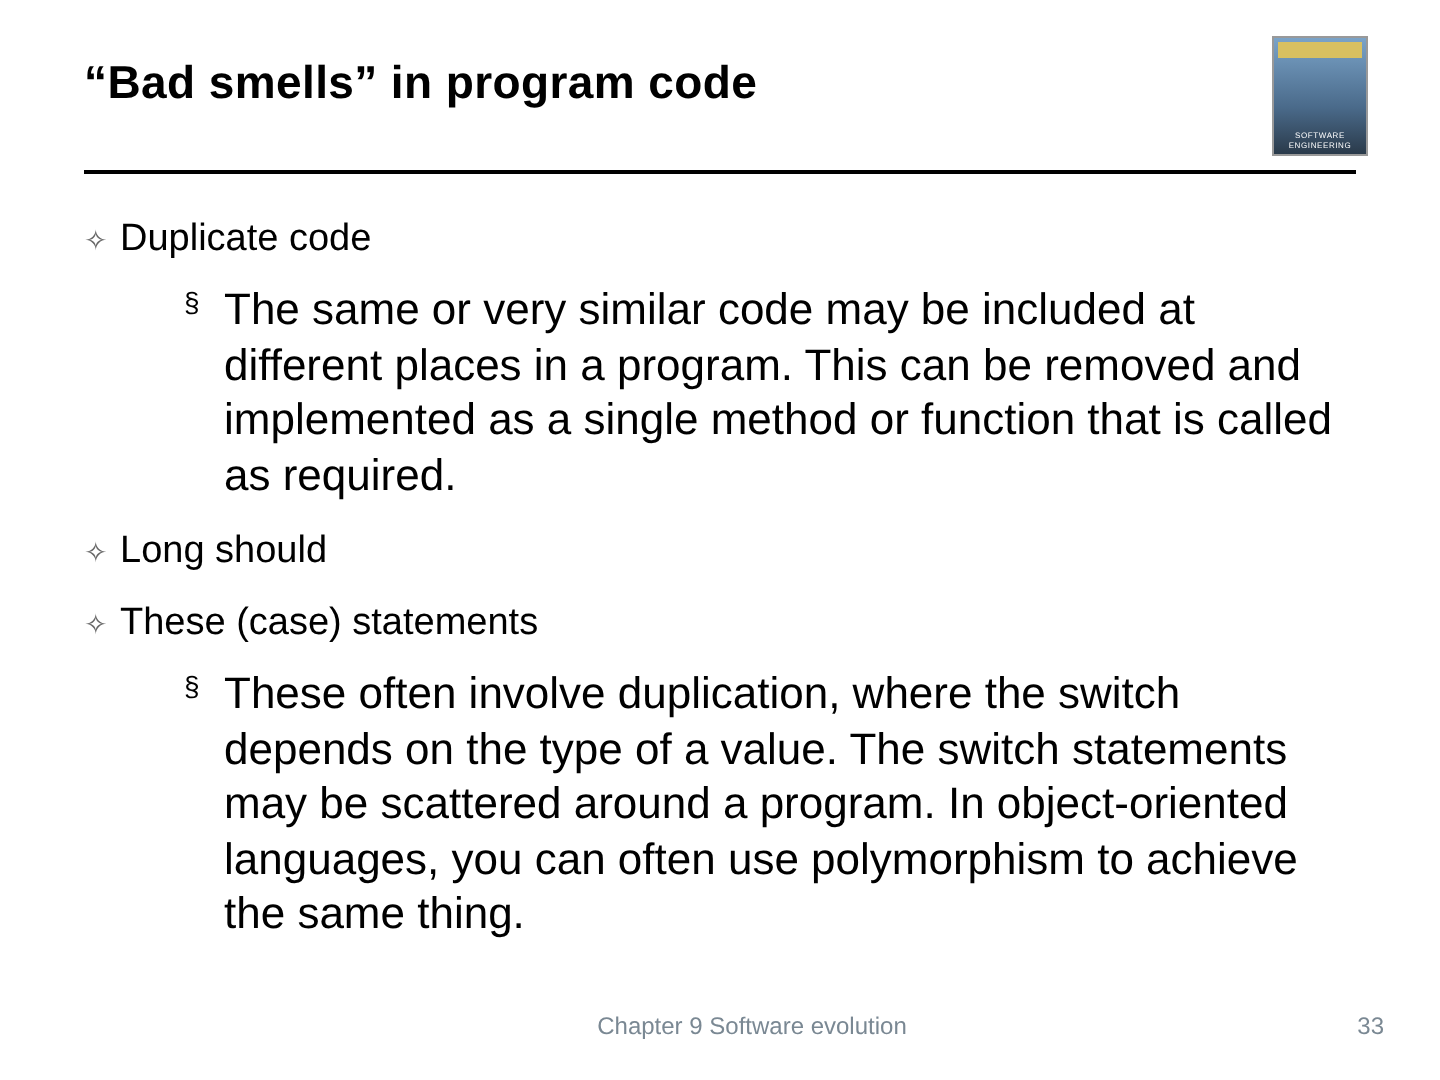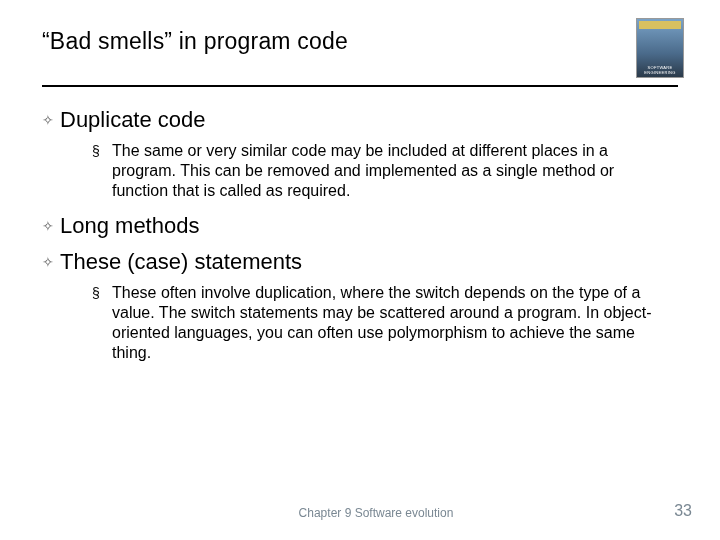--- a/index.html
+++ b/index.html
@@ -18,21 +18,21 @@
     position: relative;
   }
   .header {
     position: relative;
     border-bottom: 2px solid #000;
     padding-bottom: 30px;
     margin-bottom: 22px;
   }
   .title {
     font-size: 23px;
-    font-weight: normal;
+    font-weight: bold;
     color: #000;
     letter-spacing: 0.2px;
   }
   .book-img {
     position: absolute;
     right: -6px;
     top: -10px;
     width: 48px;
     height: 60px;
     background: linear-gradient(180deg, #7aa3c8 0%, #4a6a8a 60%, #2a3a4a 100%);
@@ -69,59 +69,59 @@
   }
   .diamond {
     flex-shrink: 0;
     width: 18px;
     font-size: 14px;
     line-height: 22px;
     color: #666;
   }
   .diamond::before { content: "✧"; }
   .section-head {
-    font-size: 22px;
+    font-size: 19px;
     color: #000;
     line-height: 22px;
   }
   .square-item {
     display: flex;
     align-items: flex-start;
     padding-left: 50px;
     margin-top: 6px;
     margin-bottom: 4px;
   }
   .square {
     flex-shrink: 0;
     width: 20px;
     font-size: 10px;
     line-height: 20px;
     color: #000;
   }
   .square::before { content: "§"; font-size: 14px; }
   .body-text {
-    font-size: 16px;
+    font-size: 22px;
     line-height: 1.25;
     color: #000;
     padding-right: 4px;
   }
   .footer-center {
     position: absolute;
     bottom: 20px;
     left: 16px;
     width: 100%;
     text-align: center;
     font-size: 12px;
     color: #7a8893;
   }
   .footer-right {
     position: absolute;
     bottom: 20px;
     right: 28px;
-    font-size: 16px;
+    font-size: 12px;
     color: #7a8893;
   }
 </style>
 </head>
 <body>
 
 <div class="slide">
 
   <div class="header">
     <div class="title">“Bad smells” in program code</div>
@@ -139,21 +139,21 @@
       </div>
       <div class="square-item">
         <span class="square"></span>
         <span class="body-text"><span></span><span>The same or very similar code may be included at different places in a program. This can be removed and implemented as a single method or function that is called as required.</span></span>
       </div>
     </div>
 
     <div class="section">
       <div class="diamond-item">
         <span class="diamond"></span>
-        <span class="section-head">Long methods</span>
+        <span class="section-head">Long should</span>
       </div>
     </div>
 
     <div class="section">
       <div class="diamond-item">
         <span class="diamond"></span>
         <span class="section-head">These (case) statements</span>
       </div>
       <div class="square-item">
         <span class="square"></span>

